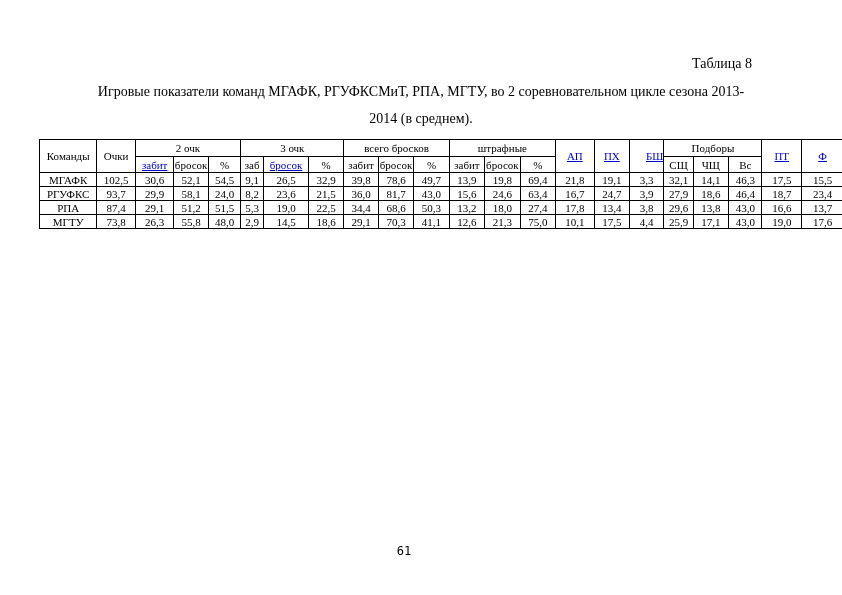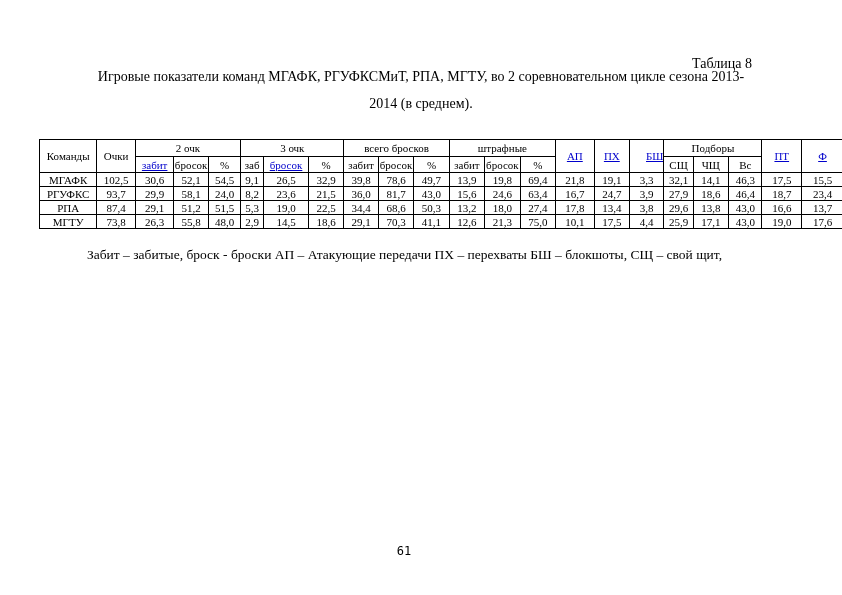--- a/index.html
+++ b/index.html
@@ -9,21 +9,21 @@
     position: relative;
     font-family: "Liberation Serif", serif;
     color: #000;
     overflow: hidden;
   }
   .caption {
     position: absolute; top: 56px; left: 0; width: 752px;
     text-align: right; font-size: 14px;
   }
   .heading {
-    position: absolute; top: 63px; left: 0; width: 842px;
+    position: absolute; top: 78px; left: 0; width: 842px;
     text-align: center; font-size: 14px; line-height: 27px;
   }
   table.stats {
     position: absolute; left: 39px; top: 139px;
     width: 805px; table-layout: fixed;
     border-collapse: collapse; background: #fff;
   }
   table.stats th, table.stats td {
     border: 1px solid #000;
     padding: 0;
@@ -211,16 +211,15 @@
         <td>25,9</td>
         <td>17,1</td>
         <td>43,0</td>
         <td>19,0</td>
         <td>17,6</td>
       </tr>
     </tbody>
 </table>
 
 <div class="notes">
-  <div>Забит – забитые, броск - броски АП – Атакующие передачи ПХ – перехваты БШ – блокшоты, СЩ – свой щит,</div>
 </div>
 
 <div class="pagenum">61</div>
 
 </body></html>

